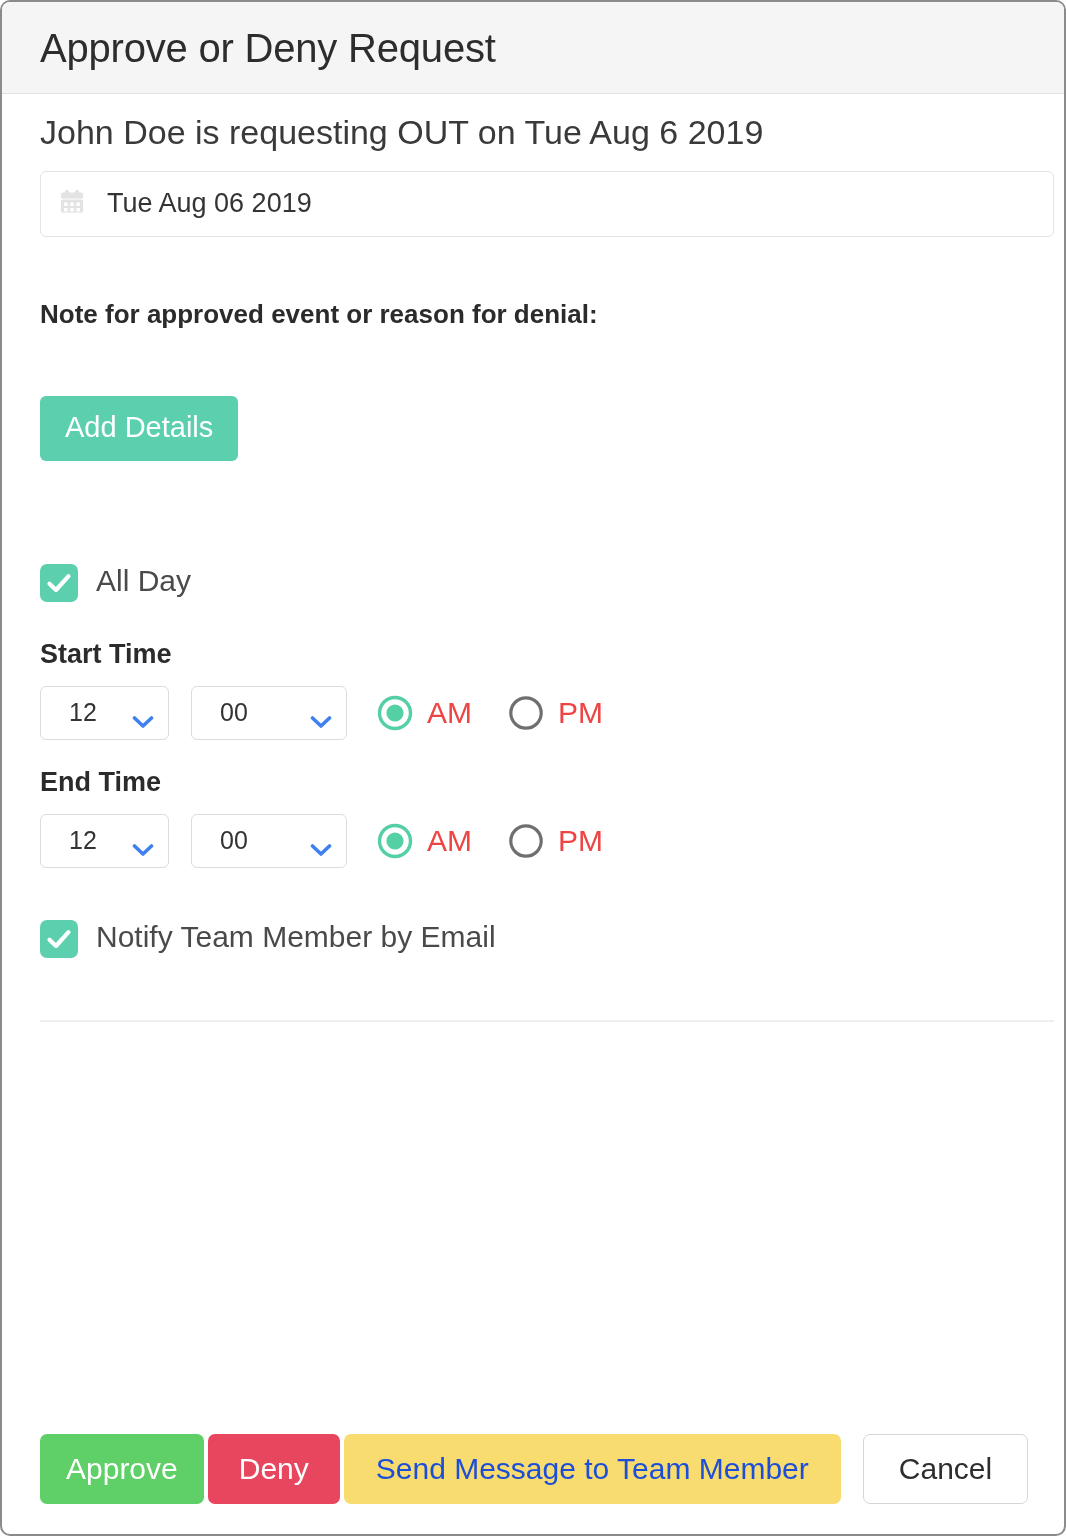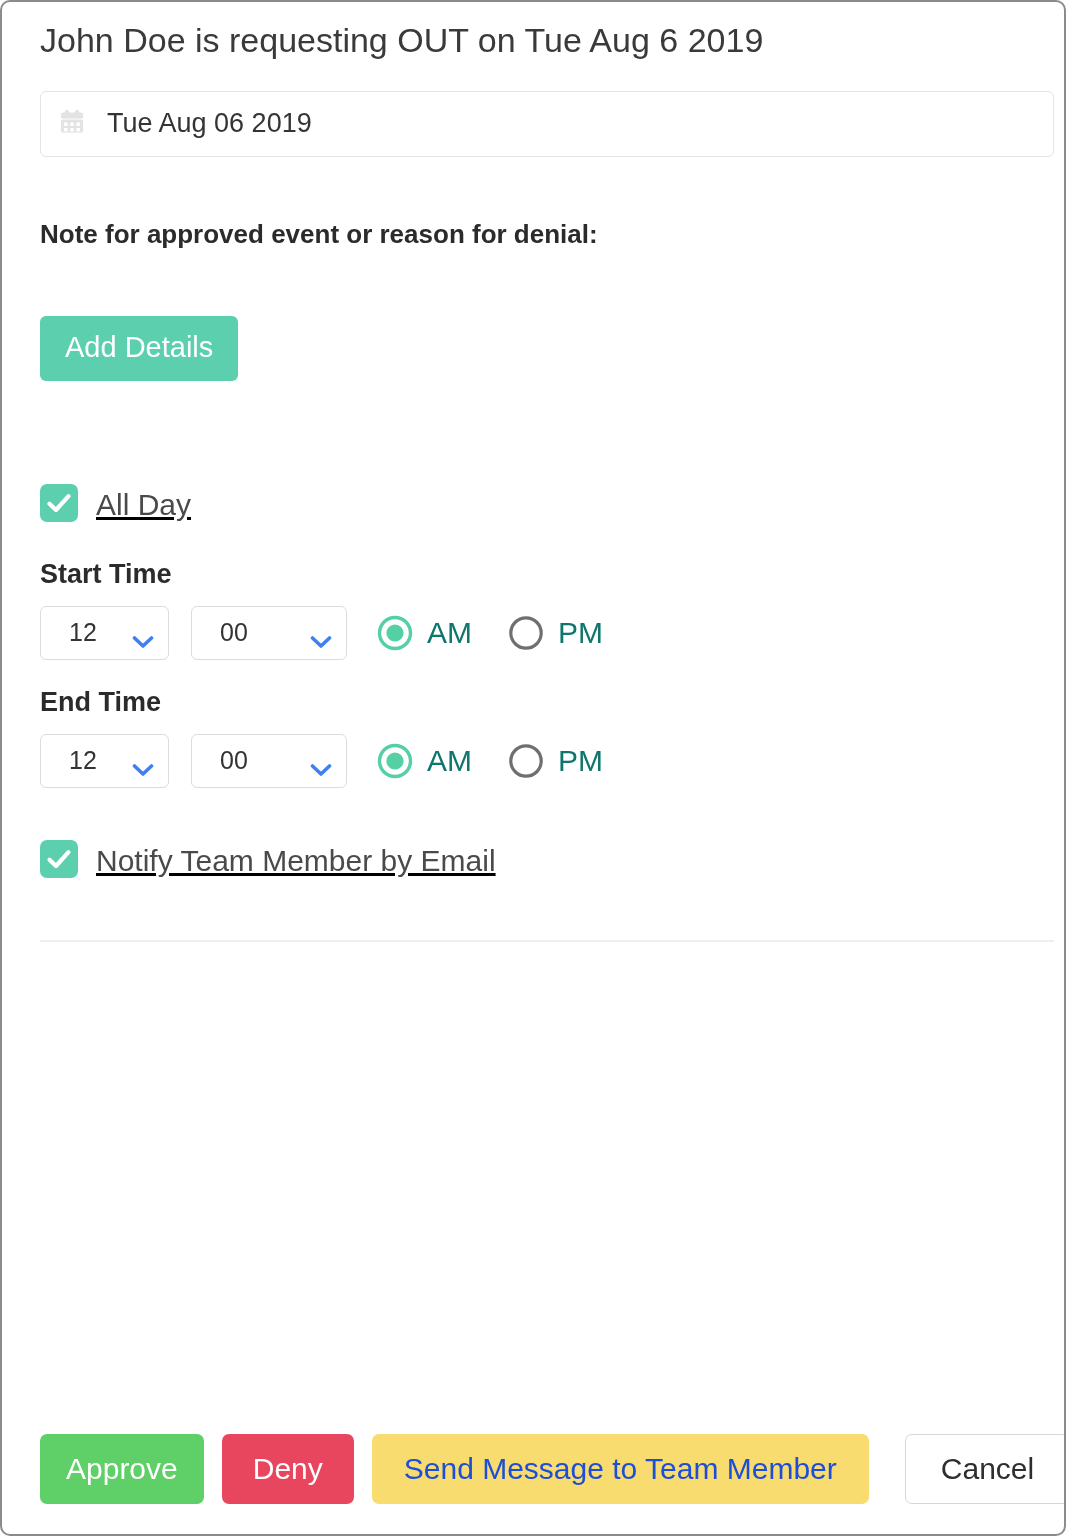--- a/index.html
+++ b/index.html
@@ -67,21 +67,21 @@
     color: #2b2b2b;
     margin-top: 45px;
     margin-bottom: 0;
   }
   .field-label.note-label {
     margin-top: 62px;
   }
 
   .text-input {
     box-sizing: border-box;
-    margin-top: 30px;
+    margin-top: 18px;
     width: 1014px;
     height: 66px;
     border: 1px solid #e4e4e4;
     border-radius: 6px;
     background: #ffffff;
     display: flex;
     align-items: center;
     padding: 0 20px;
     font-size: 27px;
     color: #343434;
@@ -105,23 +105,22 @@
     border-radius: 6px;
     font-family: inherit;
     font-size: 29px;
     padding: 17px 25px 19px 25px;
     line-height: 1;
     cursor: pointer;
   }
 
   .checkbox-row {
     display: flex;
-    align-items: flex-end;
+    align-items: flex-start;
     gap: 18px;
-    text-decoration: underline;
   }
   .checkbox-row.all-day { margin-top: 103px; }
   .checkbox-row.notify { margin-top: 52px; }
 
   .cbox {
     width: 38px;
     height: 38px;
     flex: 0 0 38px;
     border-radius: 7px;
     background: #5ccfaf;
@@ -181,38 +180,38 @@
   }
   .radio-item + .radio-item { margin-left: 36px; }
   .radio {
     width: 36px;
     height: 36px;
     flex: 0 0 36px;
     display: block;
   }
   .radio-label {
     font-size: 30px;
-    color: #0f766e;
+    color: #ef4444;
     margin-left: 14px;
   }
 
   .divider {
     margin-top: 62px;
     height: 2px;
     background: #eeeeee;
     width: 1014px;
   }
 
   
   .modal-footer {
     flex: 0 0 auto;
     padding: 34px 40px 30px 38px;
     display: flex;
     align-items: center;
-    gap: 18px;
+    gap: 4px;
   }
   .fbtn {
     box-sizing: border-box;
     border: none;
     border-radius: 7px;
     font-family: inherit;
     font-size: 30px;
     height: 70px;
     padding: 0 26px;
     cursor: pointer;
@@ -228,20 +227,23 @@
     border: 1px solid #d6d6d6;
     padding: 0 35px;
     margin-left: 18px;
   }
 </style>
 </head>
 <body>
 
 <div class="modal">
 
+  <div class="modal-header">
+    <div class="modal-title">Approve or Deny Request</div>
+  </div>
 
   <div class="modal-body">
 
     <div class="request-line">John Doe is requesting OUT on Tue Aug 6 2019</div>
 
 
     <div class="text-input">
       <span class="cal-icon">
         <svg viewBox="0 0 30 30" width="30" height="30" aria-hidden="true">
           <rect x="4" y="1" width="4" height="5" rx="1.4" fill="#e3e3e3"></rect>

